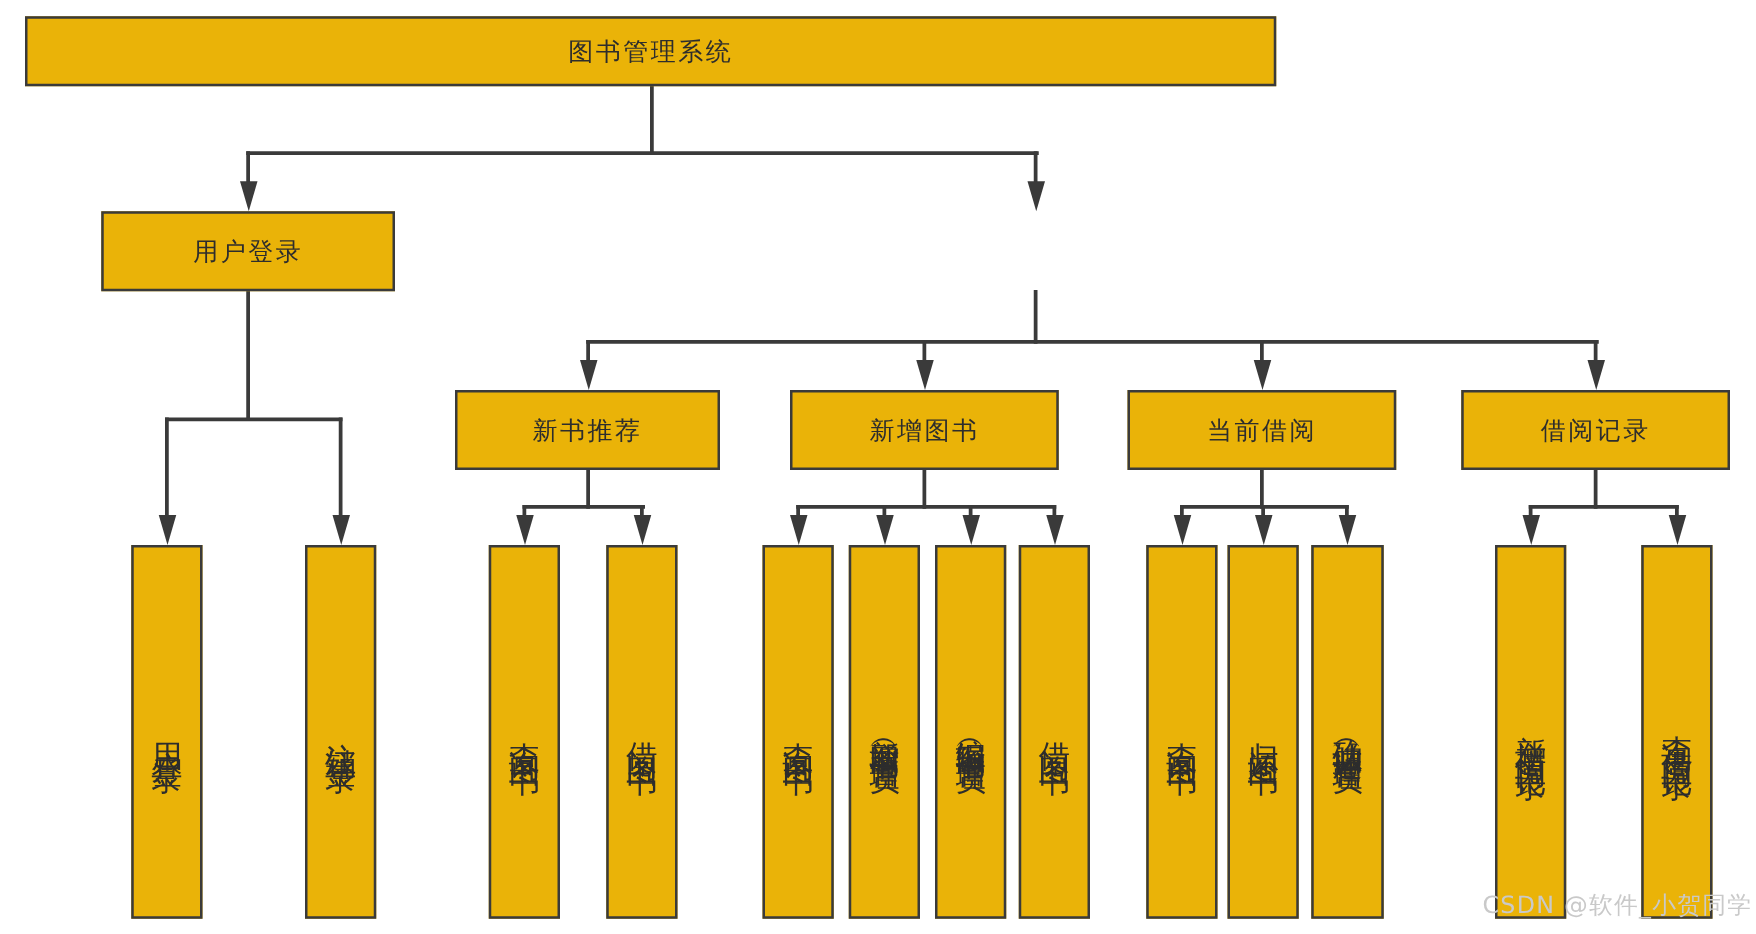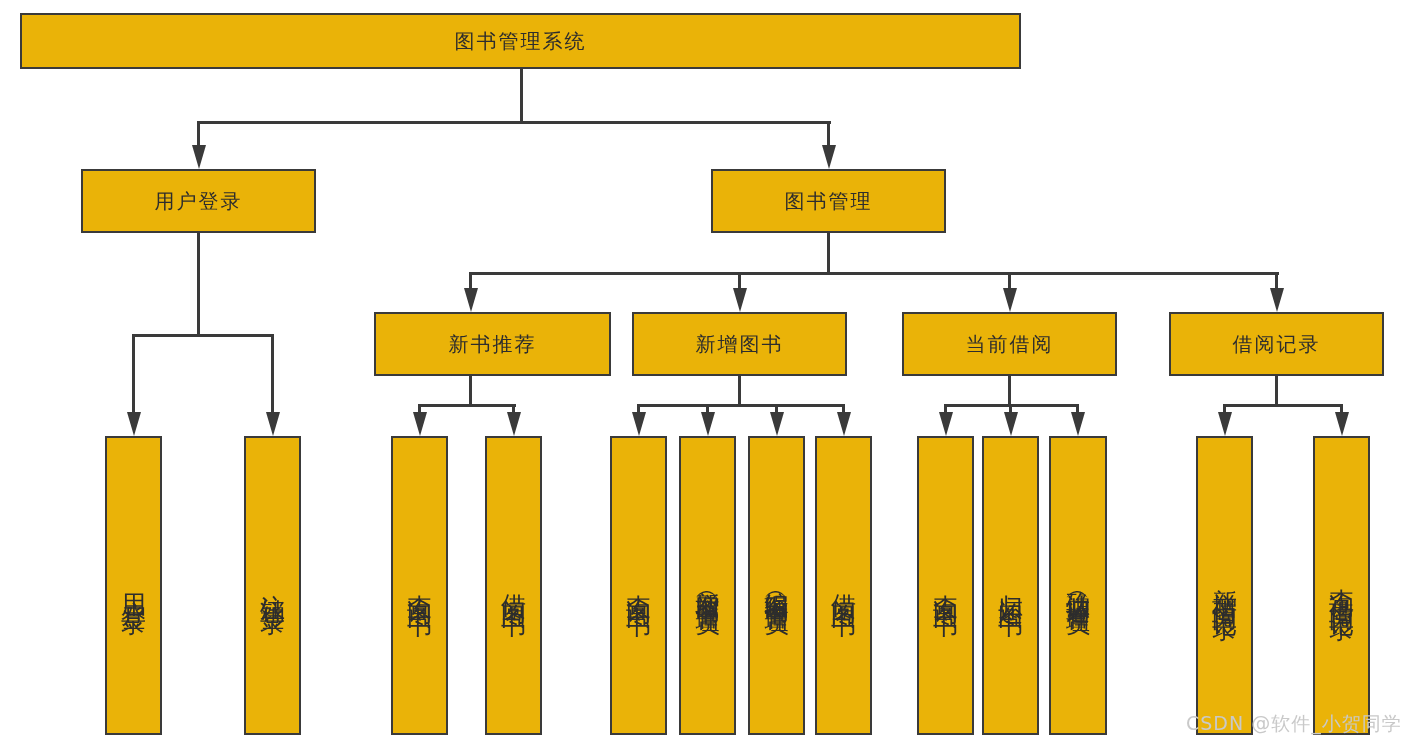--- a/index.html
+++ b/index.html
@@ -26,40 +26,39 @@
     border-top:24px solid var(--line);
   }
   .watermark {
     position:absolute; left:1186px; top:711px; z-index:3;
     font-size:19px; letter-spacing:1px; color:var(--wm); white-space:nowrap;
   }
   
   .n-root  { left:20px;  top:13px;  width:1001px; height:56px; }
   .n-login { left:81px;  top:169px; width:235px;  height:64px; }
   .n-mgmt  { left:711px; top:169px; width:235px;  height:64px; }
-  .n-rec   { left:374px; top:312px; width:237px;  height:64px; }
+  .n-rec   { left:364px; top:312px; width:212px;  height:64px; }
   .n-bor   { left:632px; top:312px; width:215px;  height:64px; }
   .n-cur   { left:902px; top:312px; width:215px;  height:64px; }
   .n-rek   { left:1169px;top:312px; width:215px;  height:64px; }
   .lf { top:436px; width:57px; height:299px; }
   .l1 { left:105px; }  .l2 { left:244px; }
   .r1 { left:391px; }  .r2 { left:485px; }
   .b1 { left:610px; }  .b2 { left:679px; } .b3 { left:748px; } .b4 { left:815px; }
   .c1 { left:917px; }  .c2 { left:982px; } .c3 { left:1049px; width:58px; }
   .k1 { left:1196px; } .k2 { left:1313px; }
 </style>
 </head>
 <body>
 
 <div class="canvas">
 
   <div class="node n-root">图书管理系统</div>
 
   <div class="node n-login">用户登录</div>
-  <div class="node n-mgmt">图书管理</div>
 
   <div class="node n-rec">新书推荐</div>
   <div class="node n-bor">新增图书</div>
   <div class="node n-cur">当前借阅</div>
   <div class="node n-rek">借阅记录</div>
 
   <div class="node leaf lf l1">用户登录</div>
   <div class="node leaf lf l2">注销登录</div>
 
   <div class="node leaf lf r1">查询图书</div>

